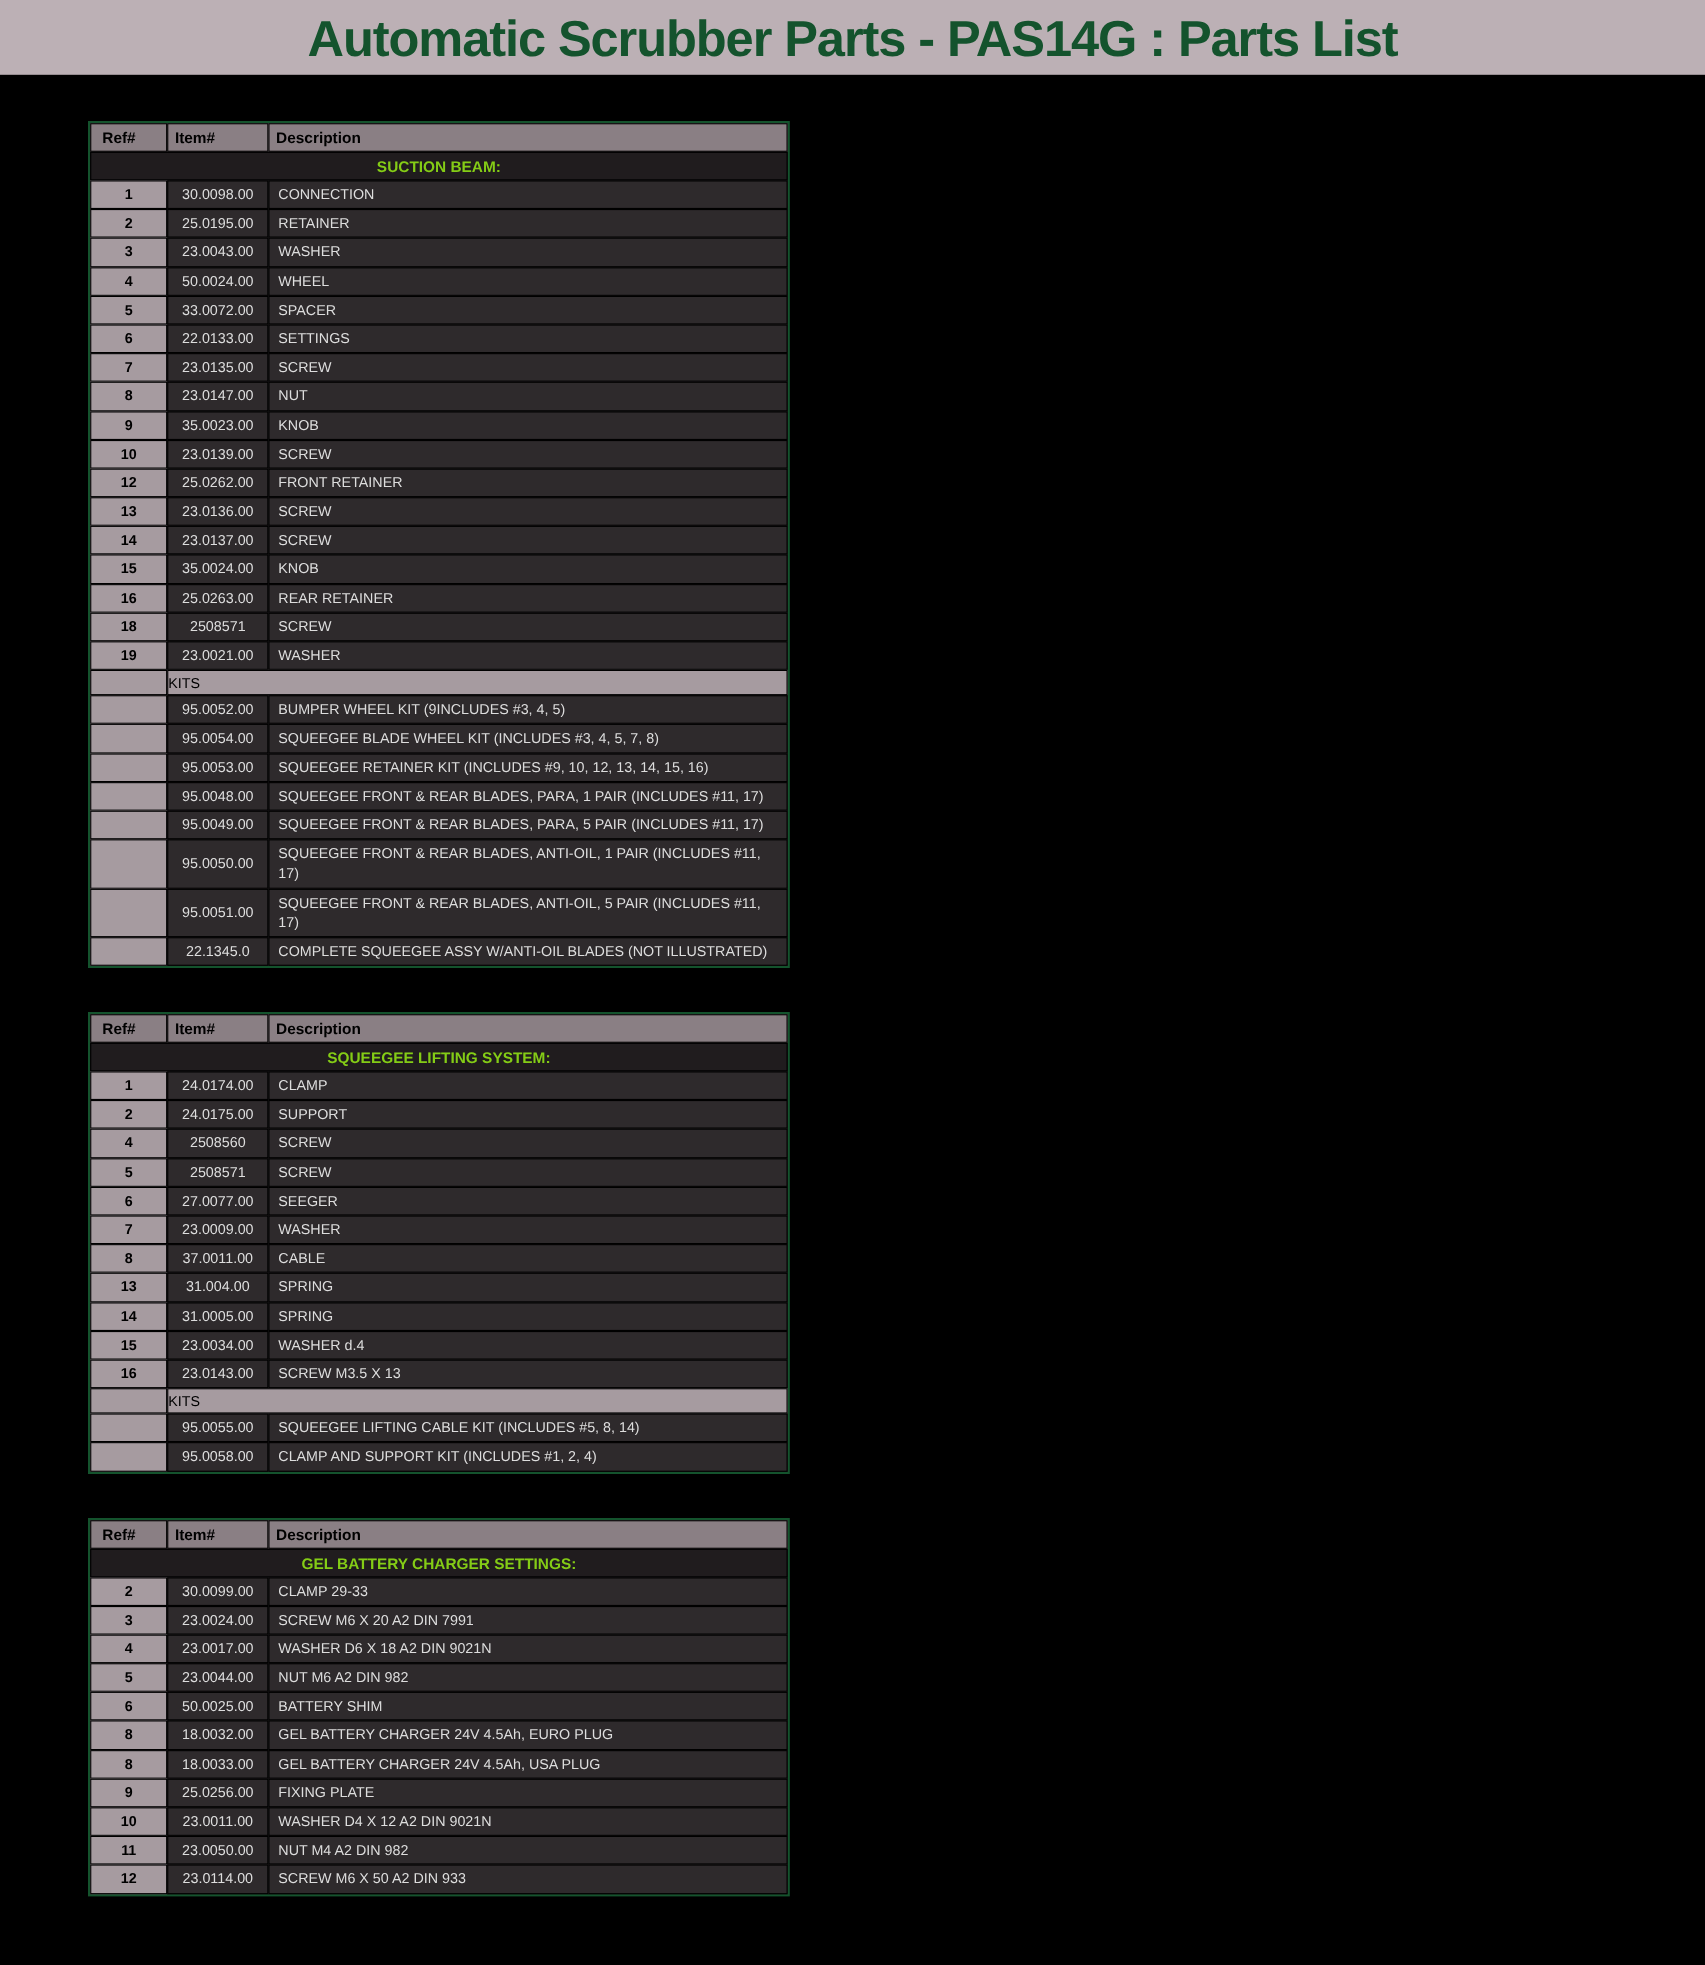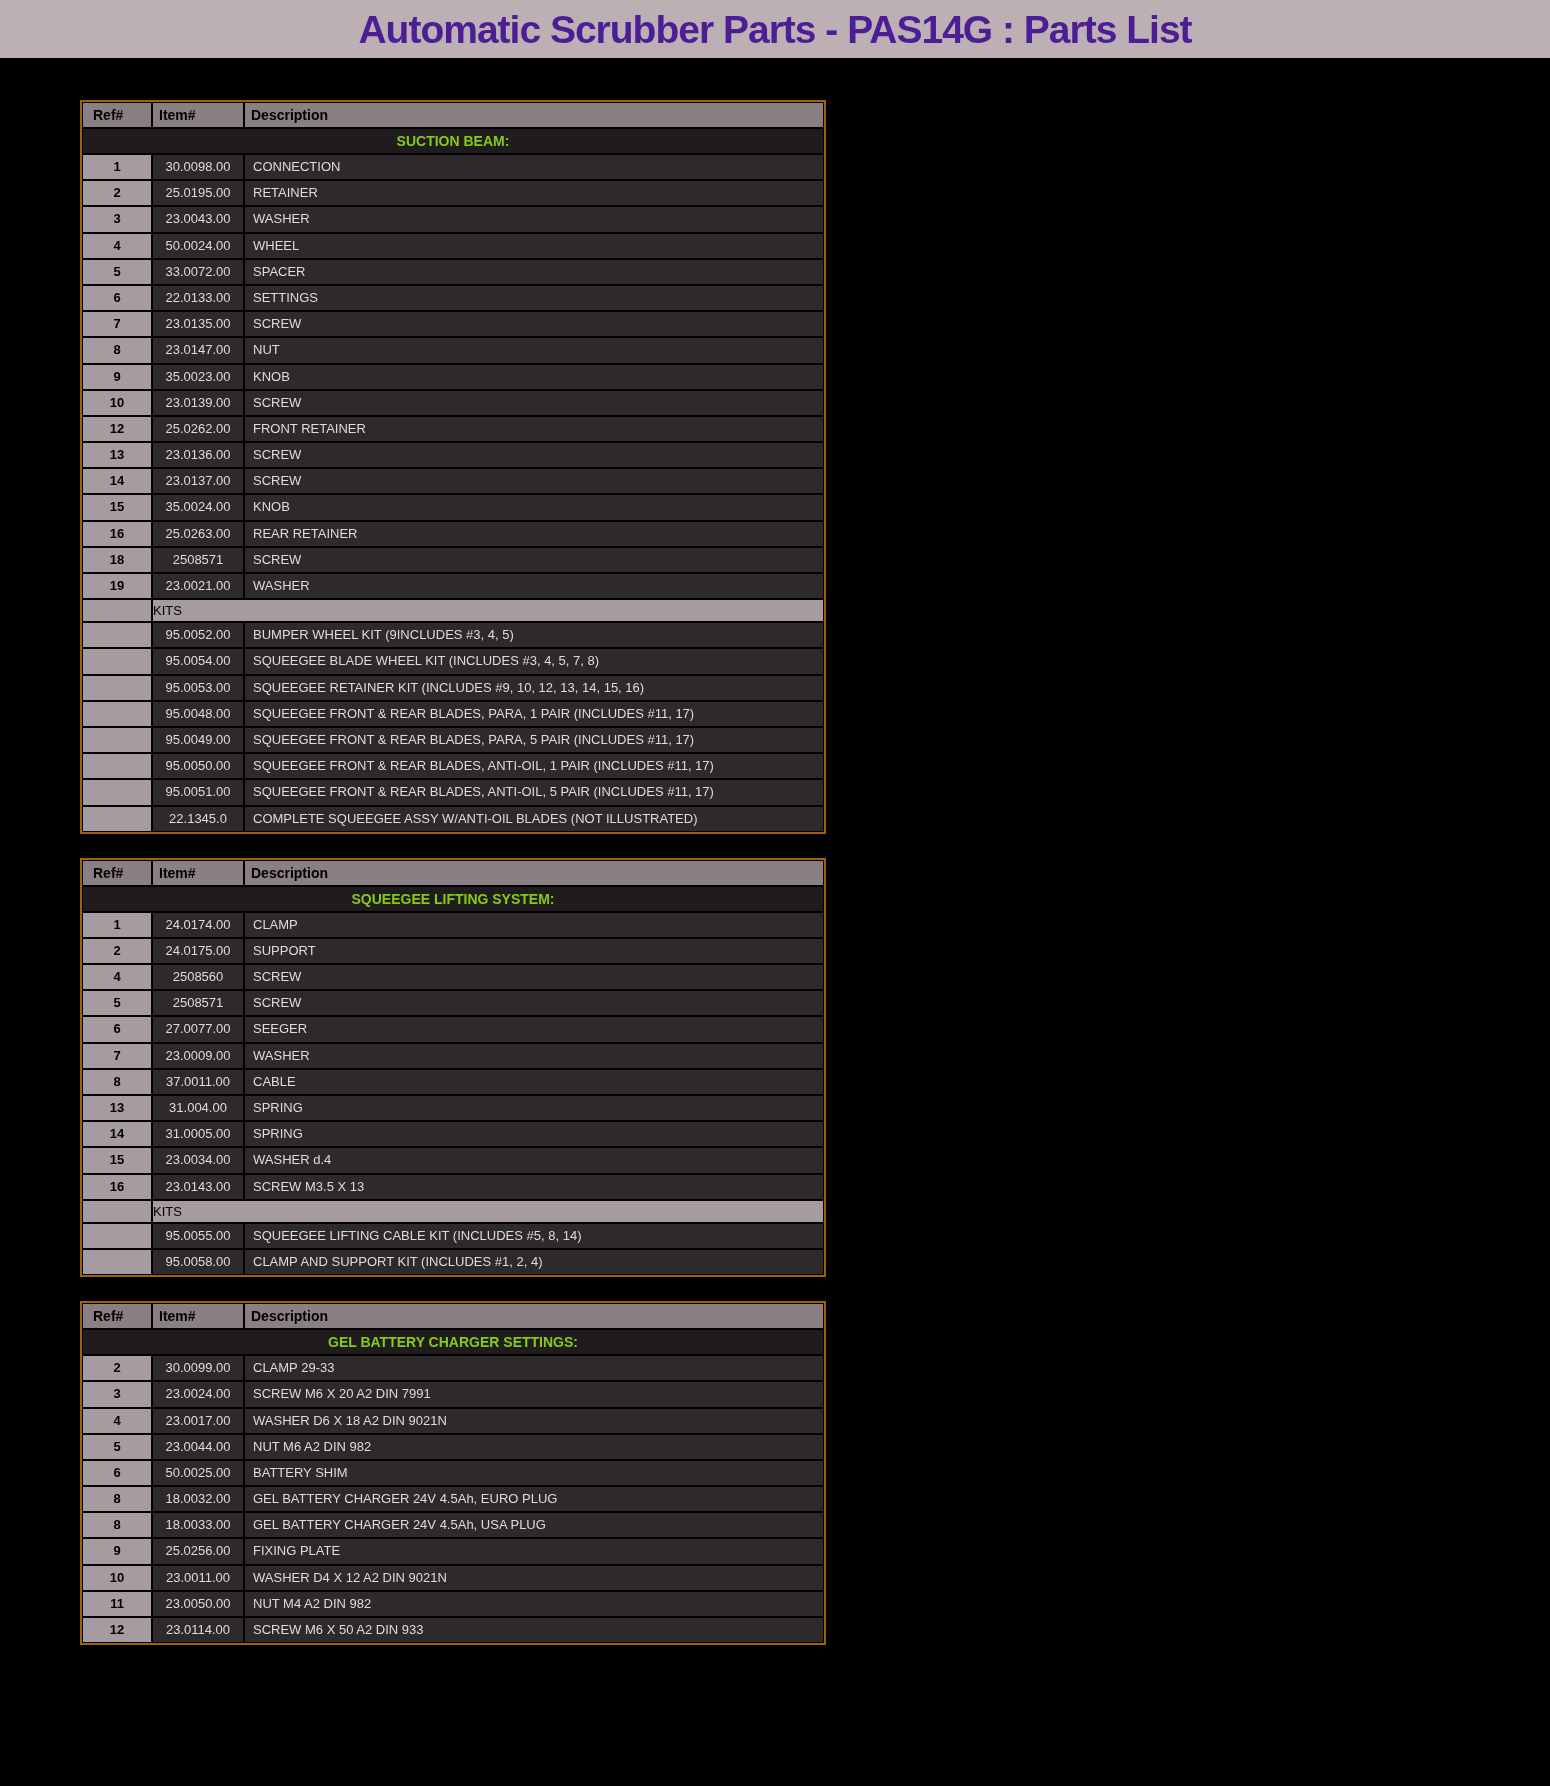--- a/index.html
+++ b/index.html
@@ -11,33 +11,33 @@
   }
   .header-bar {
     background: #bcb0b5;
     padding: 8px 0 6px 0;
     text-align: center;
     border-bottom: 2px solid #000;
   }
   .header-title {
     font-family: "Arial Black", Arial, sans-serif;
     font-weight: 900;
-    font-size: 39px;
-    color: #4c1d95;
+    font-size: 46px;
+    color: #14532d;
     letter-spacing: -1px;
   }
   .content {
     padding: 40px 0 0 80px;
   }
   .parts-table {
     border-collapse: separate;
     border-spacing: 0;
-    width: 746px;
-    margin-bottom: 24px;
-    border: 2px solid #a16207;
+    width: 638px;
+    margin-bottom: 40px;
+    border: 2px solid #14532d;
   }
   .parts-table th {
     background: #8a7f84;
     color: #000;
     font-size: 14px;
     font-weight: bold;
     text-align: left;
     padding: 4px 6px;
     border: 1px solid #000;
   }

